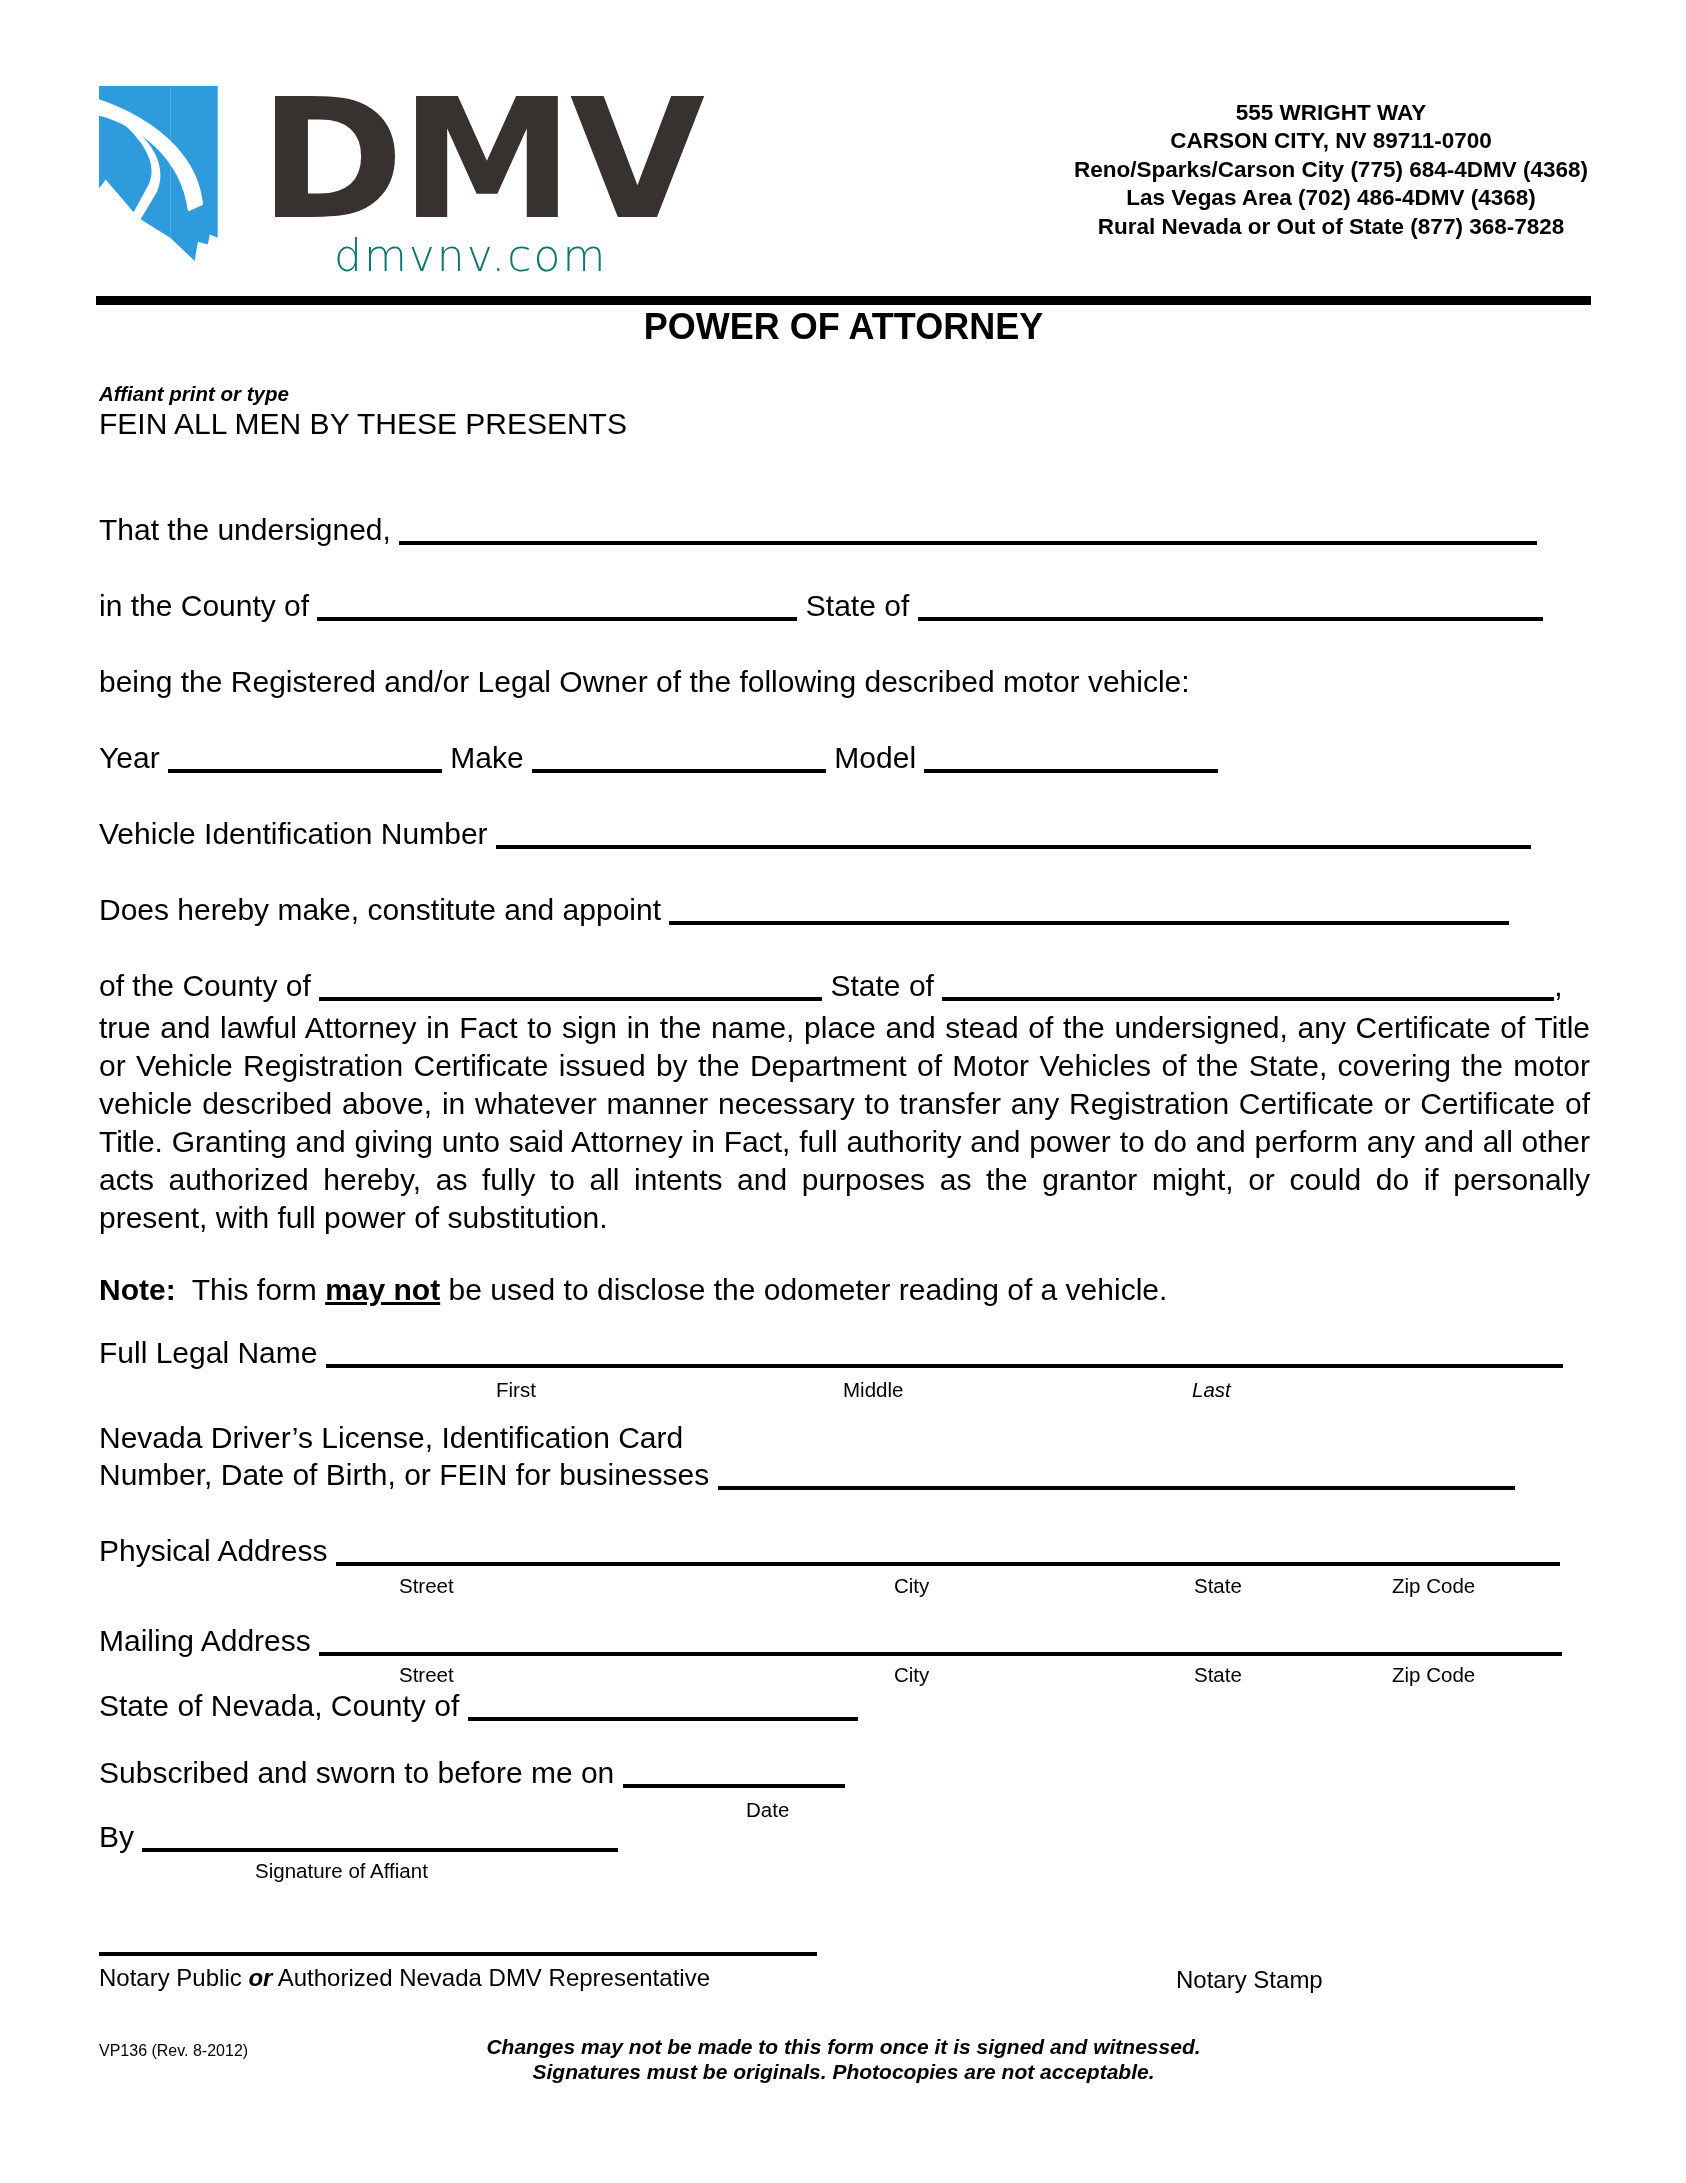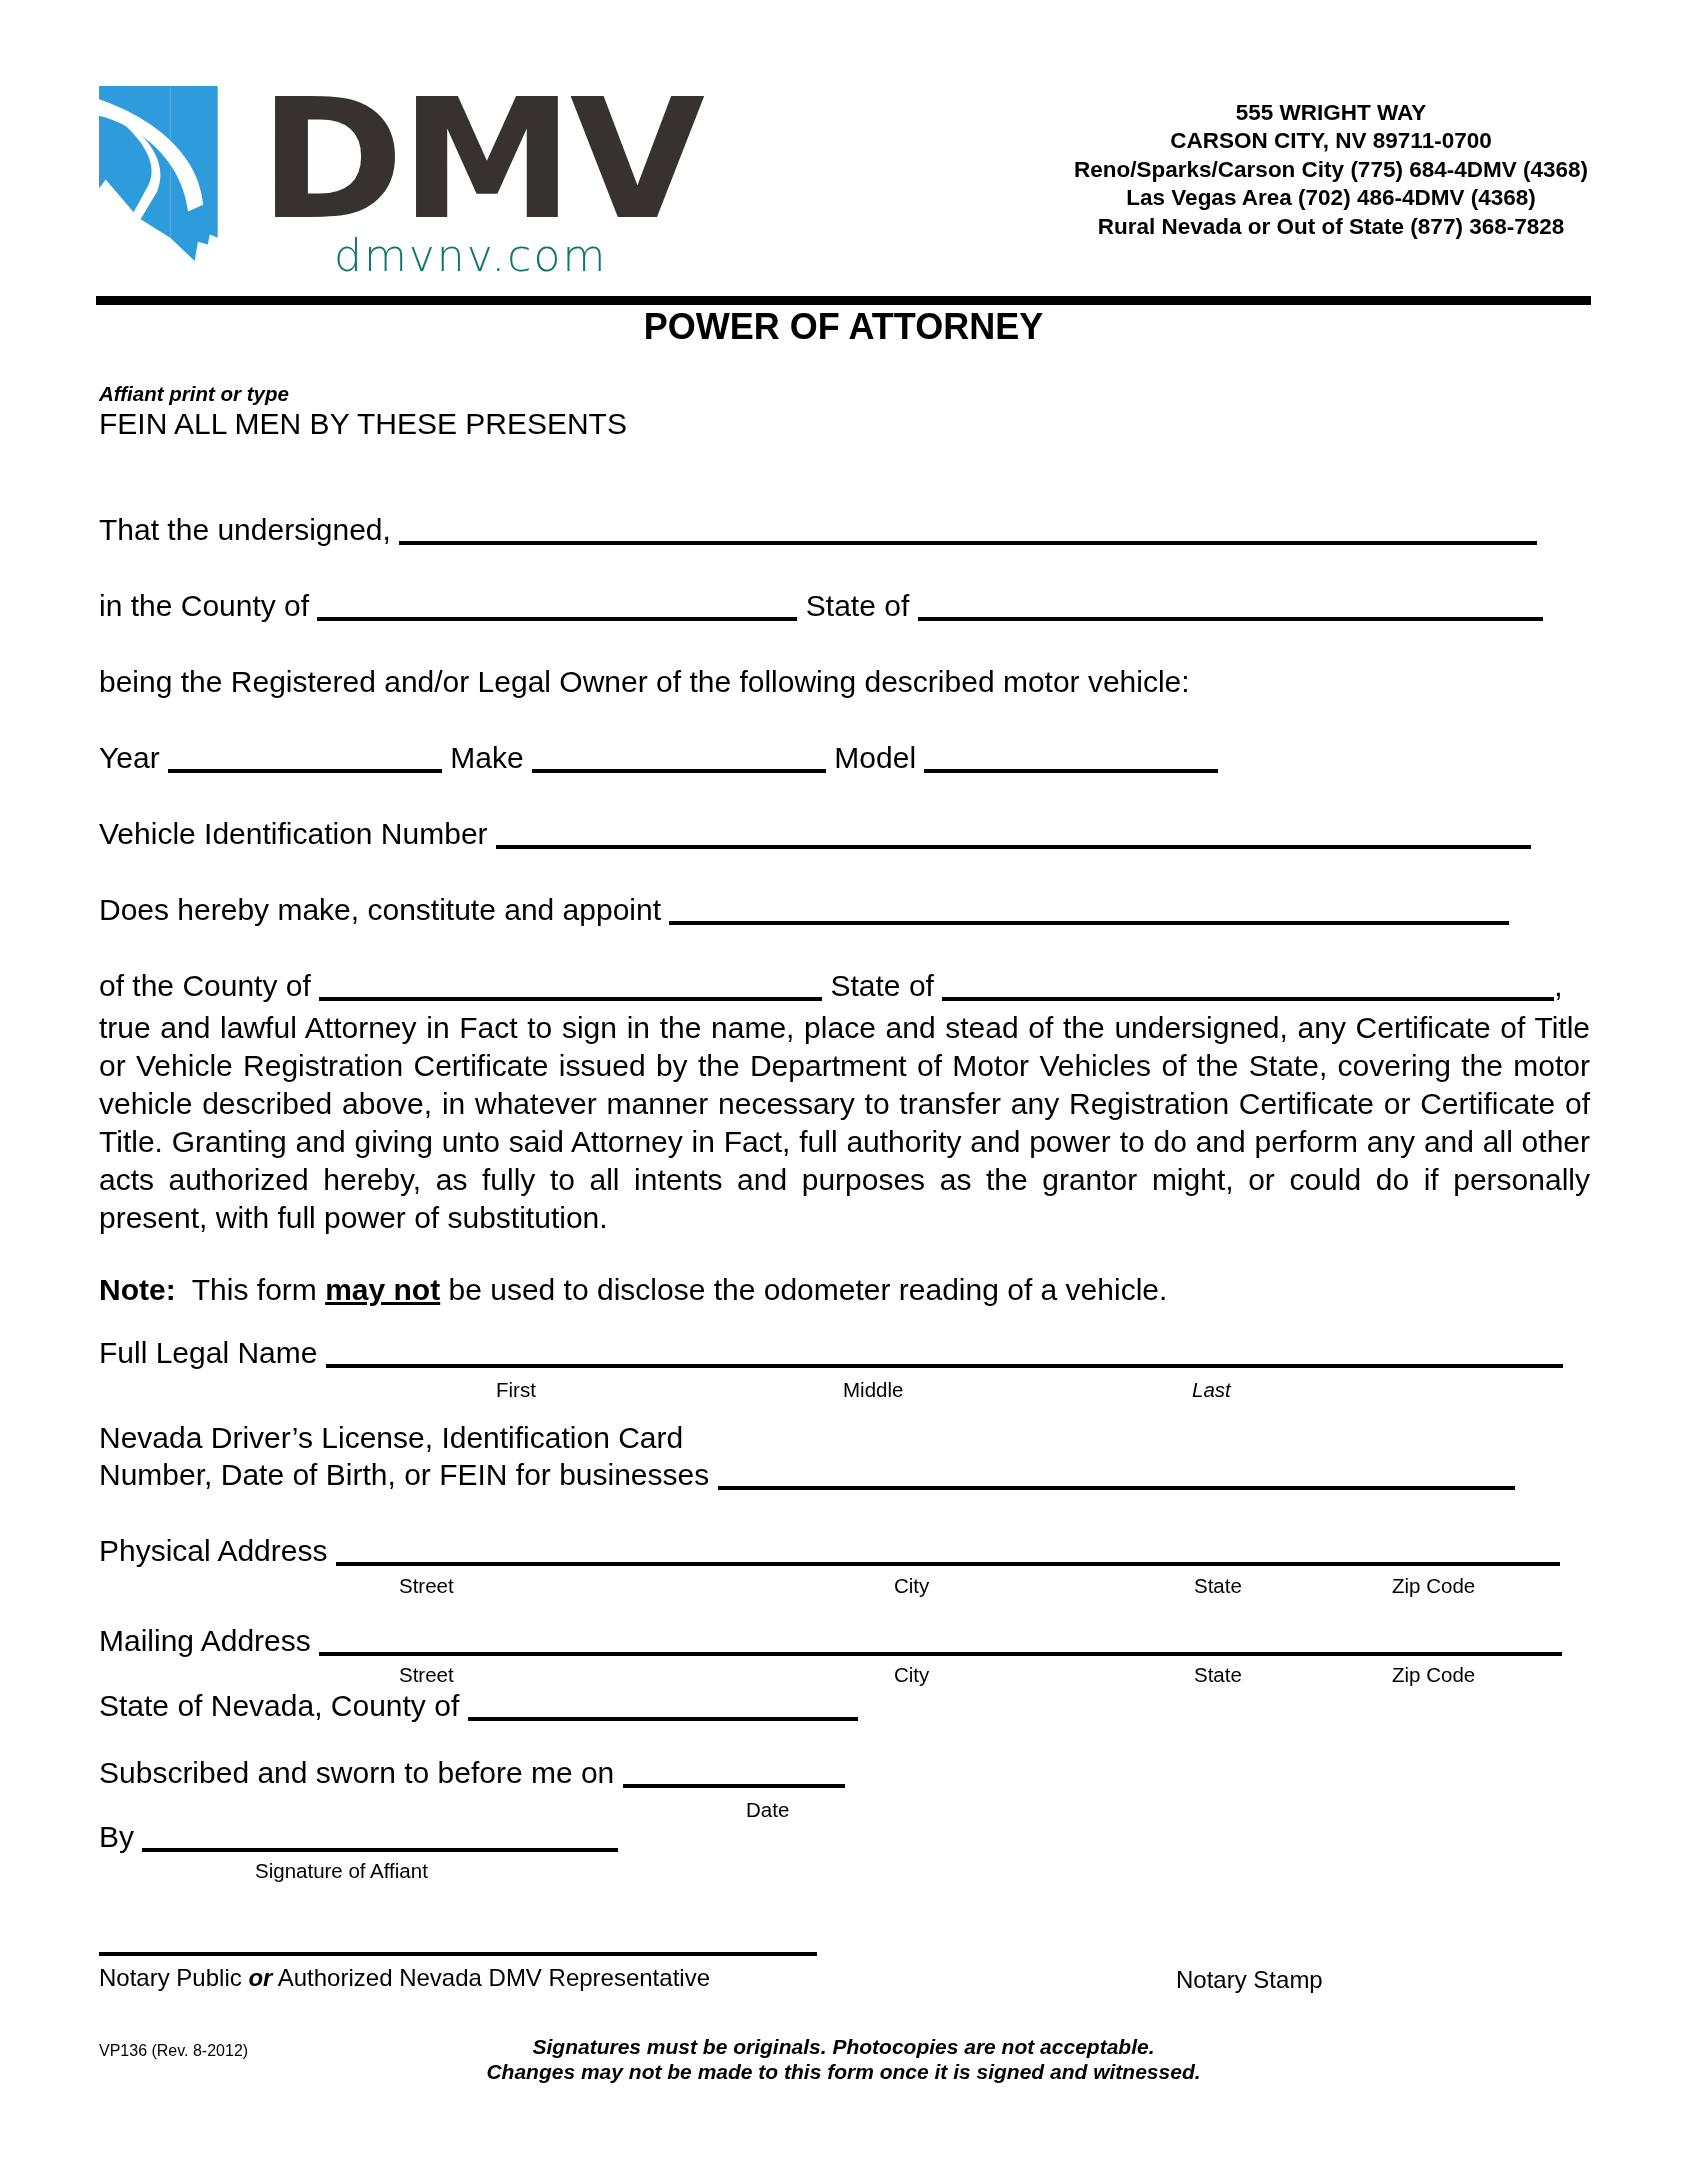--- a/index.html
+++ b/index.html
@@ -153,16 +153,16 @@
 <div class="abs" style="left:99px; top:1952px; width:718px; height:4px; background:#000;"></div>
 <div class="abs" style="left:99px; top:1964px; font-size:24px;">
   <span>Notary Public</span>
   <b><i>or</i></b>
   <span>Authorized Nevada DMV Representative</span>
 </div>
 <div class="abs" style="left:1176px; top:1966px; font-size:24px;">Notary Stamp</div>
 
 <div class="abs foot-left">VP136 (Rev. 8-2012)</div>
 <div class="abs foot-center">
+  <div>Changes may not be made to this form once it is signed and witnessed.</div>
   <div>Signatures must be originals.  Photocopies are not acceptable.</div>
-  <div>Changes may not be made to this form once it is signed and witnessed.</div>
 </div>
 
 
 </body></html>

